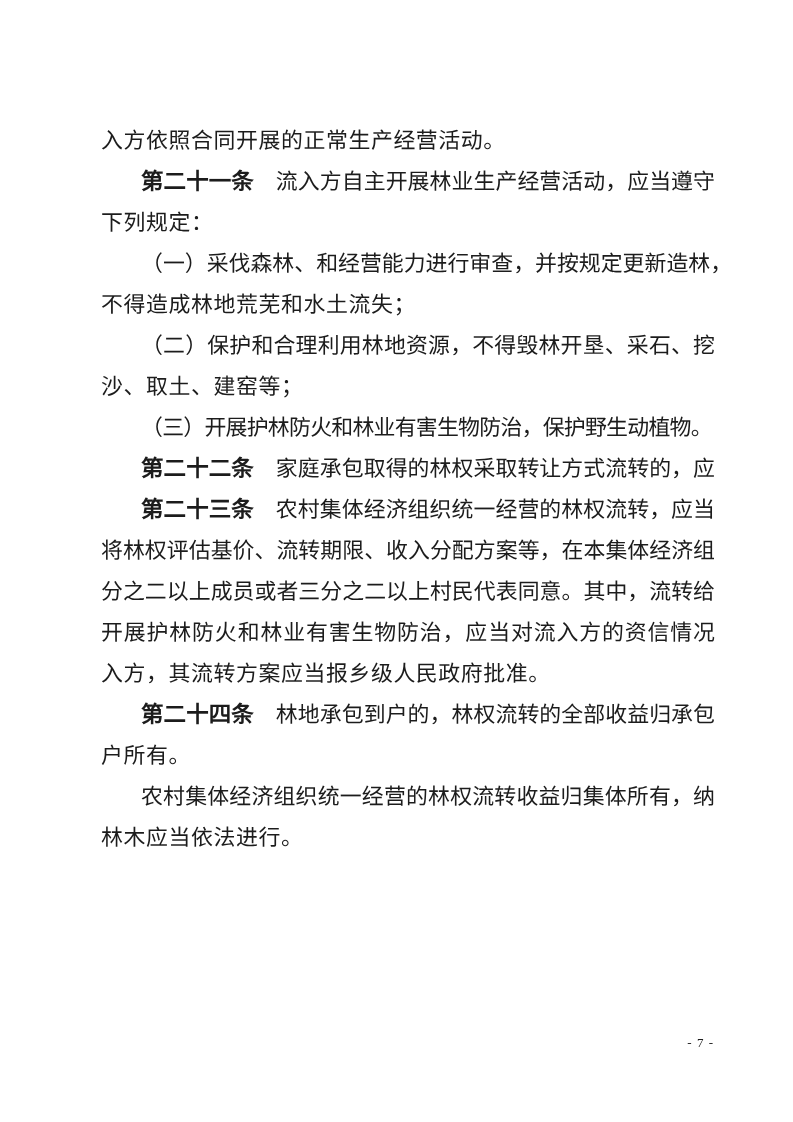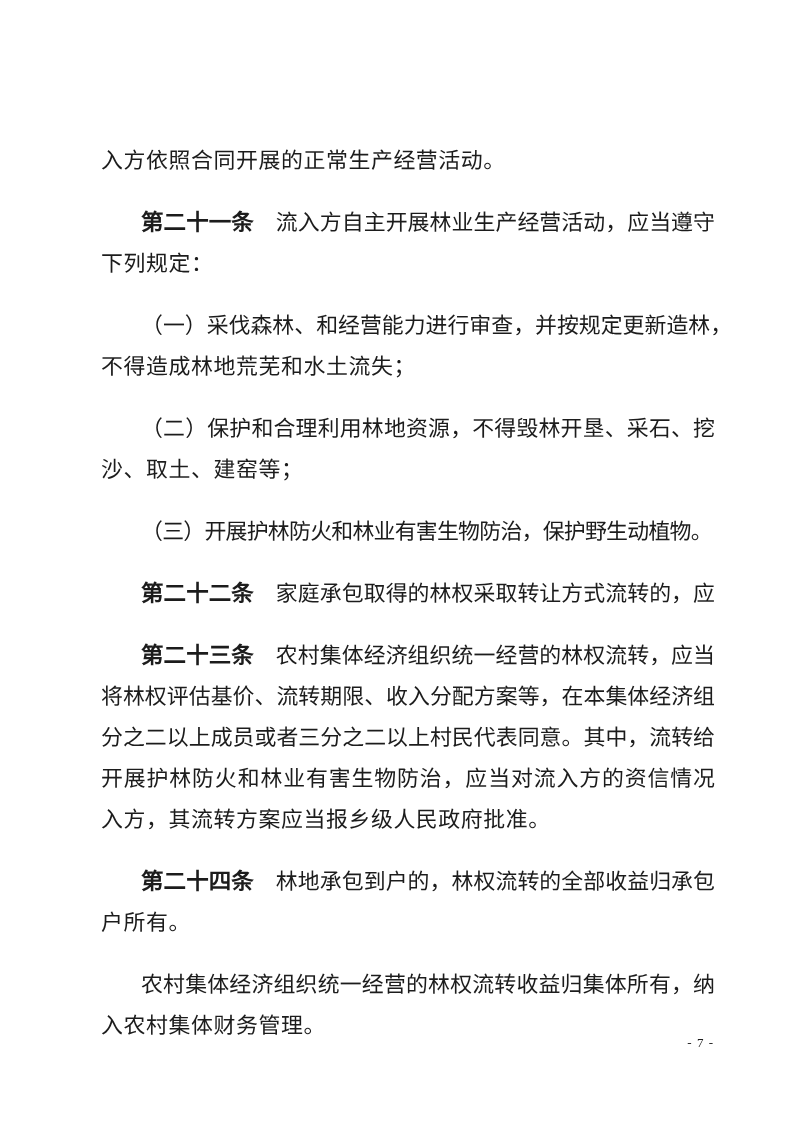--- a/index.html
+++ b/index.html
@@ -12,21 +12,21 @@
     width: 793px;
     height: 1122px;
     background: #ffffff;
     overflow: hidden;
     font-family: "Liberation Serif", "DejaVu Serif", serif;
     color: #1c1c1c;
   }
   .doc-body {
     position: absolute;
     left: 101px;
-    top: 140px;
+    top: 120px;
     width: 614px;
   }
   .para {
     margin: 0;
     padding: 0;
   }
   .line {
     height: 41px;
     line-height: 41px;
     font-size: 21.9px;
@@ -35,21 +35,20 @@
     box-sizing: border-box;
     width: 614px;
   }
   .line.j {
     letter-spacing: 0;
     text-align: justify;
     text-align-last: justify;
   }
   .line.ind {
     padding-left: 40px;      
-    margin-top: 21px;
   }
   .line.tight {
     letter-spacing: -0.75px; 
   }
   .seg-b {
     font-weight: 700;
     font-size: 22.5px;
     font-family: "Liberation Sans", "DejaVu Sans", sans-serif; 
   }
   .seg-r {
@@ -98,17 +97,17 @@
         <div class="line j"><span class="seg-r">分之二以上成员或者三分之二以上村民代表同意。其中，流转给</span></div>
         <div class="line j"><span class="seg-r">开展护林防火和林业有害生物防治，应当对流入方的资信情况</span></div>
         <div class="line"><span class="seg-r">入方，其流转方案应当报乡级人民政府批准。</span></div>
       </div>
       <div class="para">
         <div class="line j ind"><span class="seg-b">第二十四条</span><span class="seg-r">　林地承包到户的，林权流转的全部收益归承包</span></div>
         <div class="line"><span class="seg-r">户所有。</span></div>
       </div>
       <div class="para">
         <div class="line j ind"><span class="seg-r">农村集体经济组织统一经营的林权流转收益归集体所有，纳</span></div>
-        <div class="line"><span class="seg-r">入农村集体财务管理。</span></div>
+        <div class="line"><span class="seg-r">林木应当依法进行。</span></div>
       </div>
     </div>
   <div class="footer-page-num">- 7 -</div>
 </div>
 
 </body></html>

